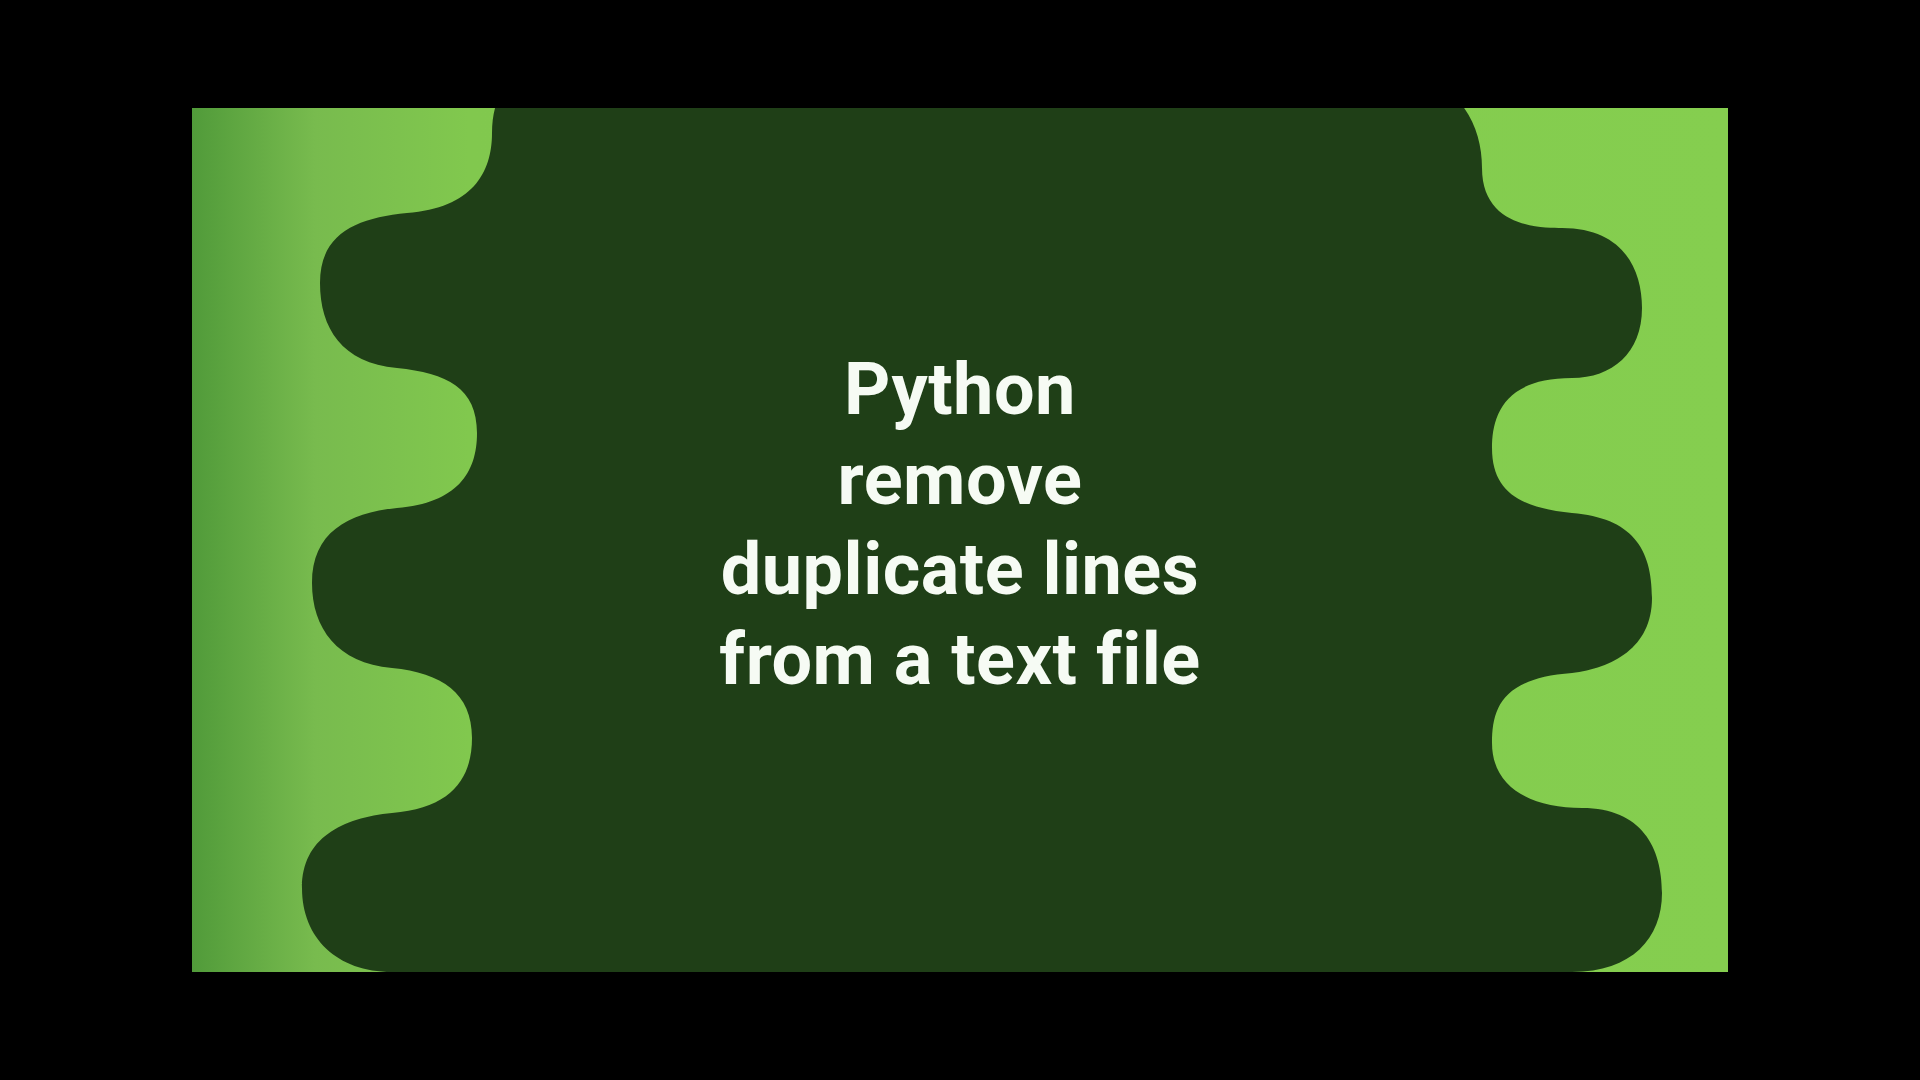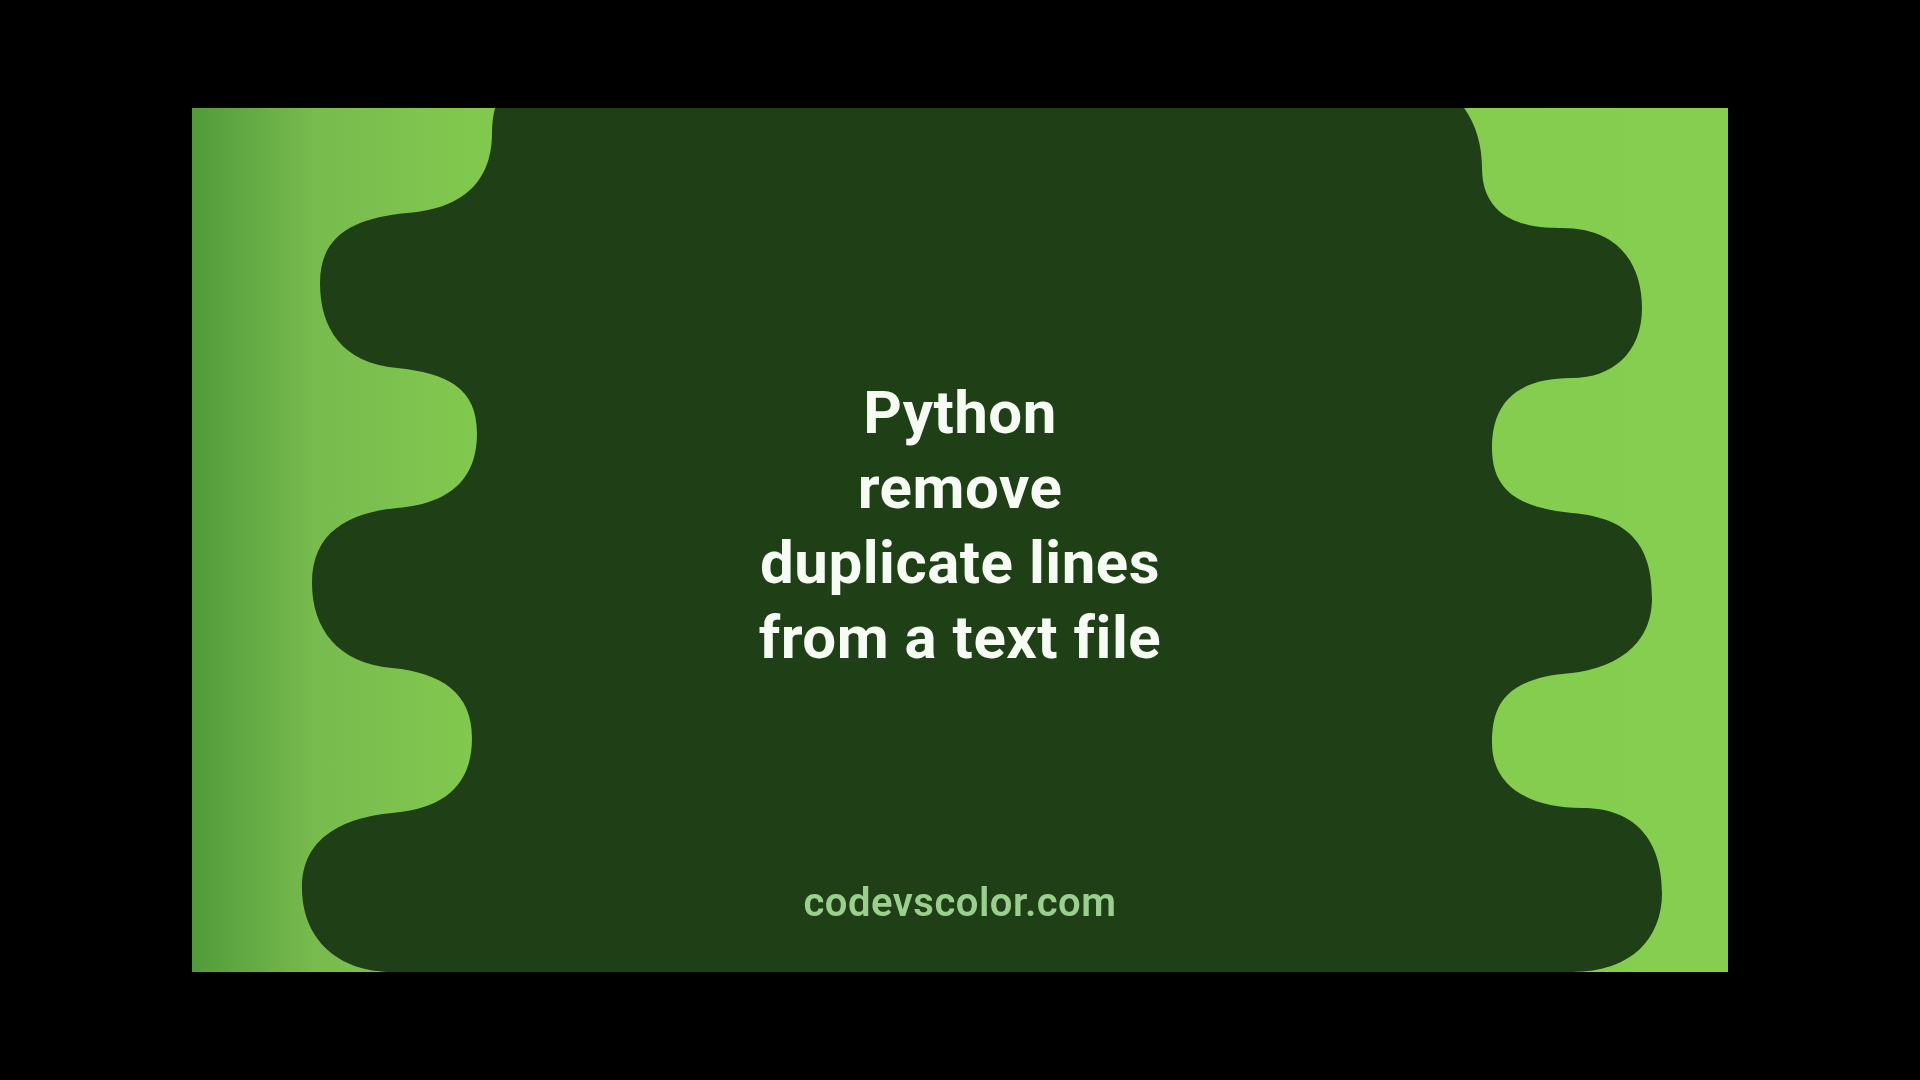--- a/index.html
+++ b/index.html
@@ -35,21 +35,21 @@
     position: absolute;
     inset: 0;
     display: flex;
     flex-direction: column;
     align-items: center;
     justify-content: center;
   }
   .title {
     color: #f6fbf4;
     font-weight: 700;
-    font-size: 60px;
+    font-size: 72px;
     line-height: 1.25;
     text-align: center;
     letter-spacing: 0.5px;
     white-space: pre-line;
     margin-top: -30px;
   }
   .brand {
     position: absolute;
     bottom: 46px;
     left: 50%;
@@ -102,15 +102,14 @@
         C 300 -15 320 -40 350 -40
         Z"></path>
     </svg>
   </div>
 
   <div class="content">
     <h1 class="title">Python
 remove
 duplicate lines
 from a text file</h1>
-    <div class="brand">codevscolor.com</div>
   </div>
 </div>
 
 </body></html>

